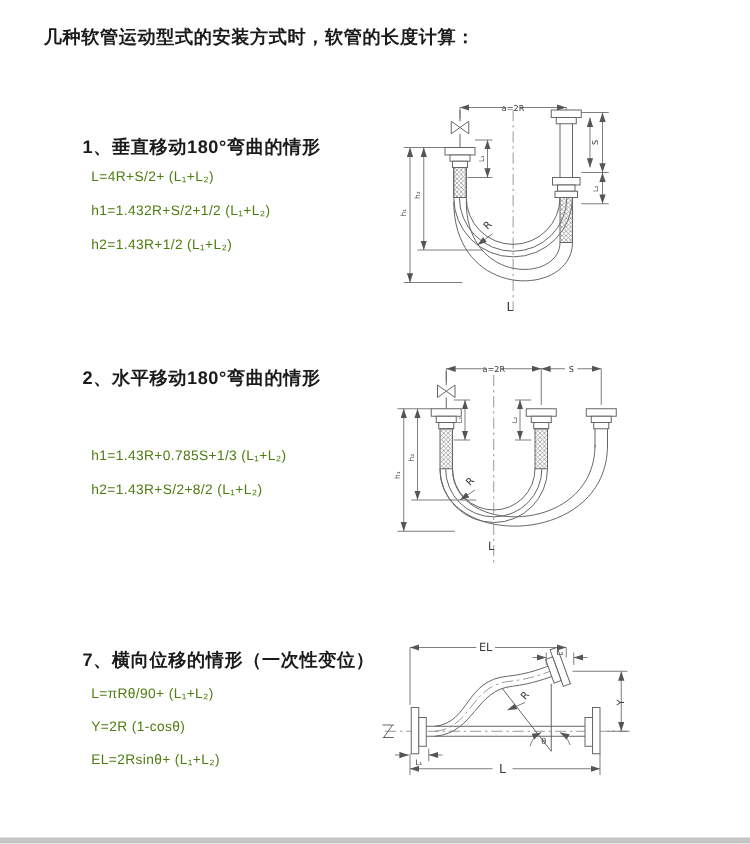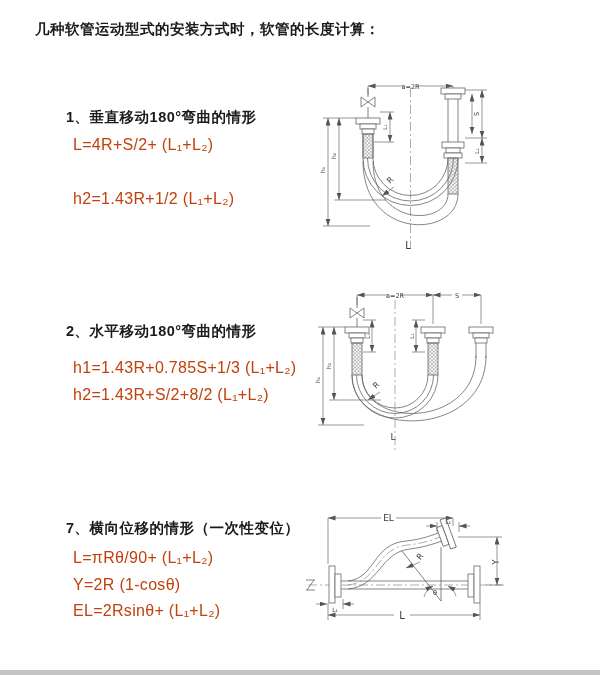--- a/index.html
+++ b/index.html
@@ -3,42 +3,43 @@
 <meta charset="utf-8">
 <style>
   html,body{margin:0;padding:0;background:#ffffff;}
   .page{
     position:relative;width:600px;height:675px;background:#ffffff;overflow:hidden;
     font-family:"Liberation Sans","DejaVu Sans",sans-serif;color:#1b1b1b;
   }
   .t{position:absolute;white-space:pre;}
   .doc-title{left:35px;top:20px;font-size:14.5px;font-weight:700;letter-spacing:.5px;}
   .sec-heading{font-size:14.5px;font-weight:700;letter-spacing:.5px;margin-left:22px;}
-  .formula{font-size:16px;font-weight:500;letter-spacing:.3px;color:#c2410c;}
+  .formula{font-size:11px;font-weight:500;letter-spacing:.3px;color:#4d7c0f;}
   svg text{font-family:"DejaVu Sans",sans-serif;fill:#3a3a3a;}
   .diagram{position:absolute;}
   .scan-edge{position:absolute;left:0;bottom:0;width:600px;height:5px;background:#c4c4c4;}
   .ln{stroke:#666;stroke-width:.8;fill:none;}
   .dim{stroke:#6b6b6b;stroke-width:.7;fill:none;}
   .cl{stroke:#8a8a8a;stroke-width:.7;fill:none;stroke-dasharray:9 3 2 3;}
   .fl{fill:#ffffff;stroke:#666;stroke-width:.8;}
   .braid{fill:url(#braid);stroke:#666;stroke-width:.8;}
 </style>
 </head>
 <body>
 
 <div class="page">
 
   <div class="t doc-title">几种软管运动型式的安装方式时，软管的长度计算：</div>
 
   <div class="t sec-heading" style="left:44px;top:108px">1、垂直移动180°弯曲的情形</div>
   <div class="t formula" style="left:73px;top:136px">L=4R+S/2+ (L₁+L₂)</div>
+  <div class="t formula" style="left:73px;top:163px">h1=1.432R+S/2+1/2 (L₁+L₂)</div>
   <div class="t formula" style="left:73px;top:190px">h2=1.43R+1/2 (L₁+L₂)</div>
 
-  <div class="t sec-heading" style="left:44px;top:322px">2、水平移动180°弯曲的情形</div>
+  <div class="t sec-heading" style="left:44px;top:293px">2、水平移动180°弯曲的情形</div>
   <div class="t formula" style="left:73px;top:359px">h1=1.43R+0.785S+1/3 (L₁+L₂)</div>
   <div class="t formula" style="left:73px;top:386px">h2=1.43R+S/2+8/2 (L₁+L₂)</div>
 
   <div class="t sec-heading" style="left:44px;top:519px">7、横向位移的情形（一次性变位）</div>
   <div class="t formula" style="left:73px;top:549px">L=πRθ/90+ (L₁+L₂)</div>
   <div class="t formula" style="left:73px;top:576px">Y=2R (1-cosθ)</div>
   <div class="t formula" style="left:73px;top:602px">EL=2Rsinθ+ (L₁+L₂)</div>
 
   <svg class="diagram" style="left:306px;top:66px" width="292" height="192" viewBox="0 0 292 192">
     <defs>

